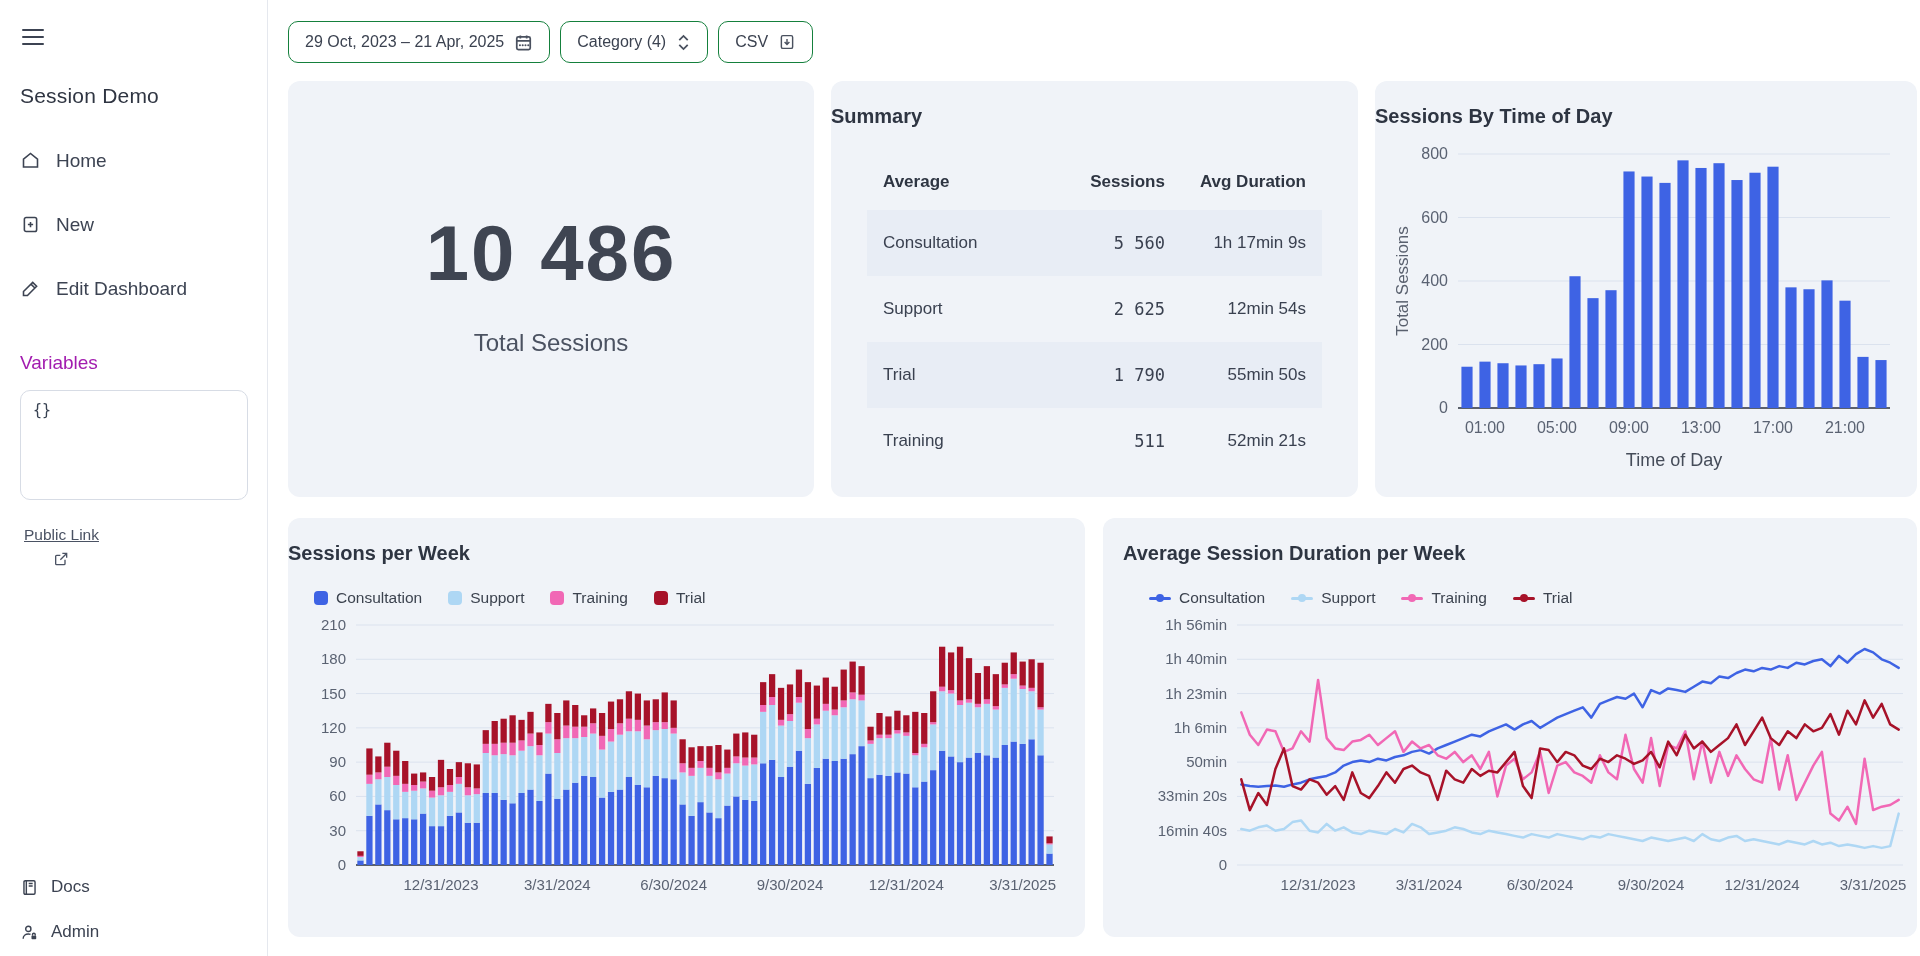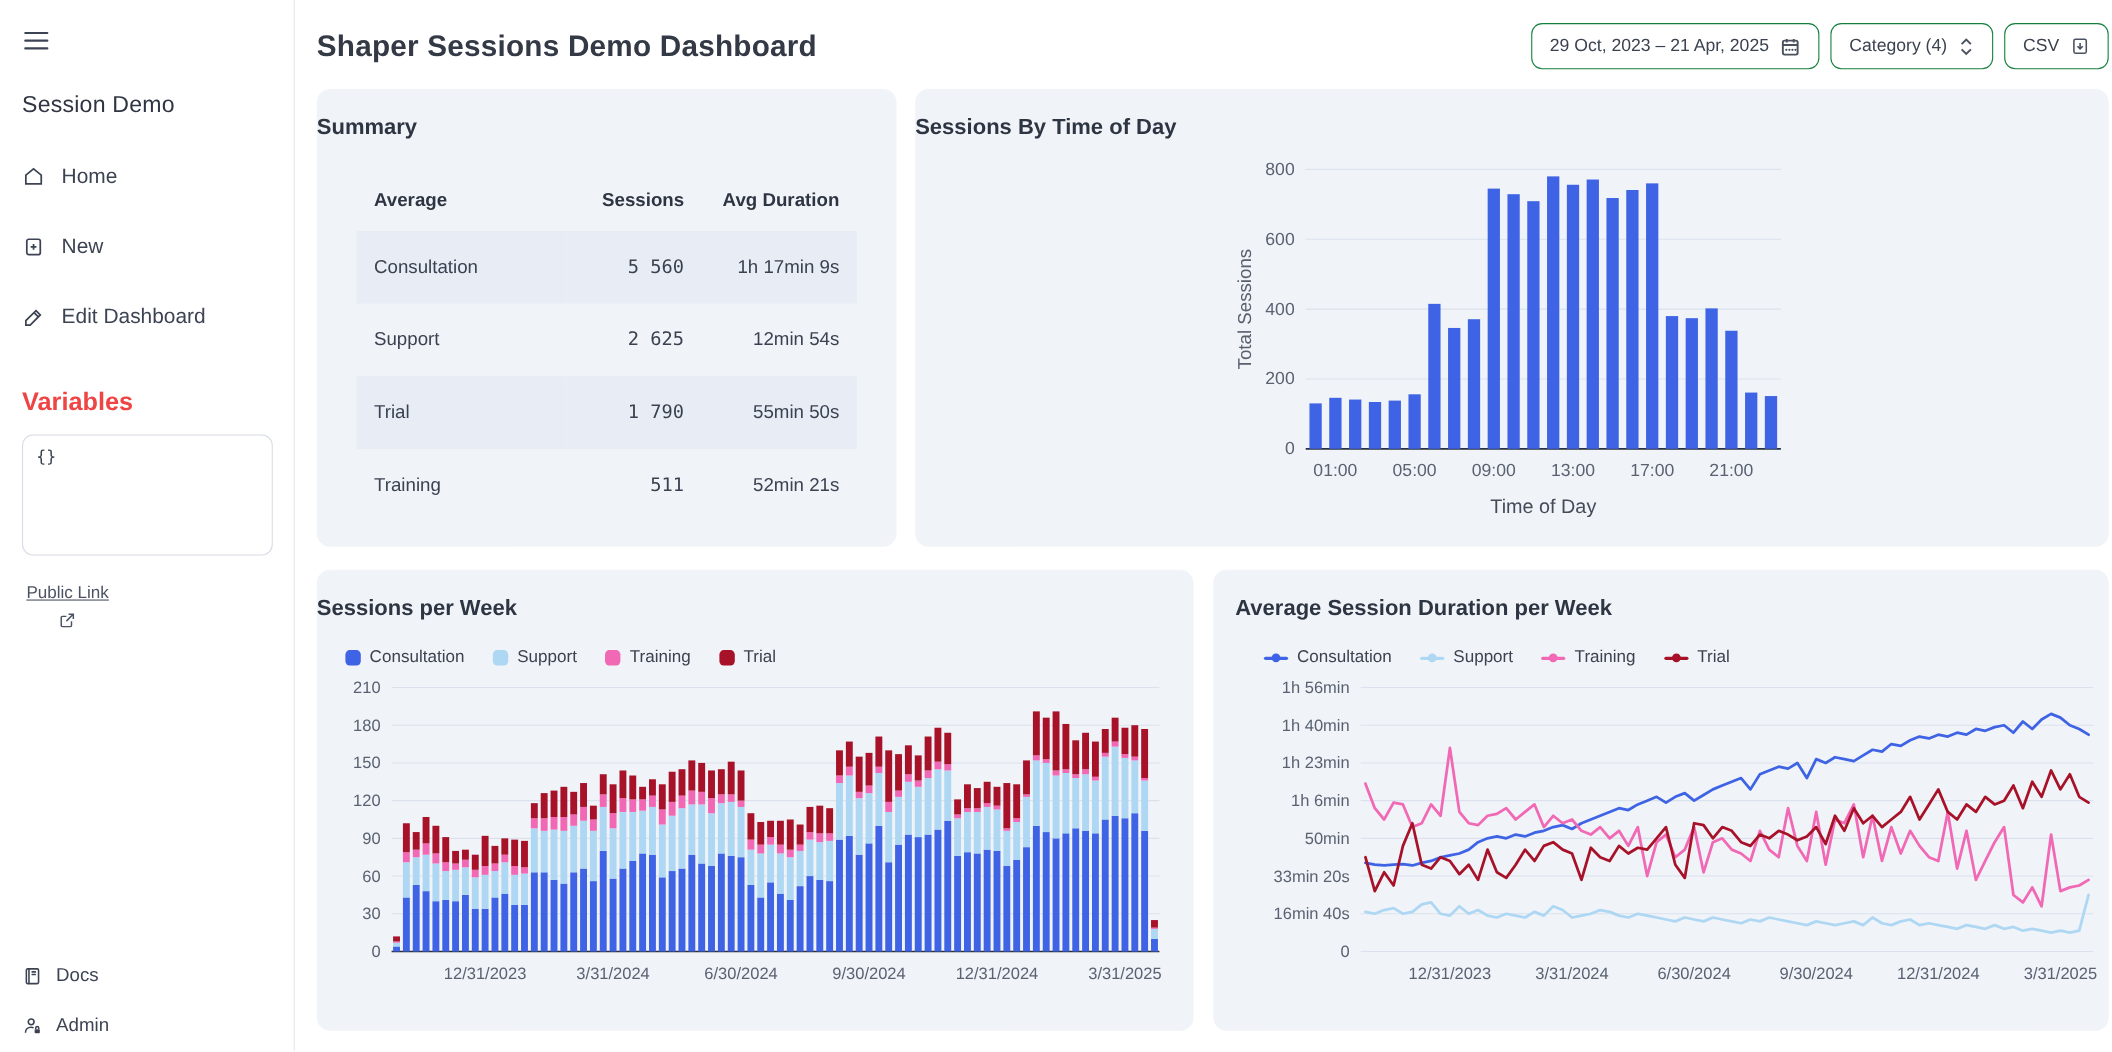--- a/index.html
+++ b/index.html
@@ -10,21 +10,21 @@
   
   .sidebar { width:268px; min-width:268px; height:100%; background:#fff;
     border-right:1px solid #e5e8ee; padding:20px 20px 0 20px; position:relative; }
   .hamburger { background:none; border:none; cursor:pointer; padding:4px 2px; display:block; }
   .hamburger span { display:block; width:22px; height:2.4px; background:#3c4352; margin:4.6px 0; border-radius:1px; }
   .app-title { font-size:21px; font-weight:500; color:#2f3542; margin-top:30px; letter-spacing:.2px; }
   .nav { margin-top:42px; }
   .nav-item { display:flex; align-items:center; gap:15px; font-size:19px; color:#3c4352;
     margin-bottom:42px; cursor:pointer; }
   .nav-item svg, .side-foot svg { flex:0 0 auto; }
-  .section-label { font-size:23px; color:#ef4444; margin:52px 0 16px 0; font-weight:700; }
+  .section-label { font-size:19px; color:#a21caf; margin:52px 0 16px 0; font-weight:400; }
   .vars-box { width:228px; height:110px; border:1px solid #d7dce5; border-radius:10px; background:#fff;
     font-family:"DejaVu Sans Mono", monospace; font-size:15px; color:#374151; padding:10px 12px;
     resize:none; outline:none; display:block; }
   .public-link { display:inline-flex; align-items:center; gap:7px; margin-top:26px; margin-left:4px;
     font-size:15.5px; color:#4a5263; text-decoration:underline; cursor:pointer;flex-direction:column; }
   .side-foot { position:absolute; bottom:14px; left:20px; display:flex; flex-direction:column; gap:25px; }
   .side-foot .nav-item { margin:0; font-size:17px; gap:12px; }
 
   
   .main { flex:1; padding:16px 15px 0 20px; }
@@ -131,21 +131,20 @@
             <rect x="14.5" y="16" width="6" height="4.6" rx="1" fill="#3c4352" stroke="none"></rect>
             <path d="M15.8 16 v-1.4 a1.7 1.7 0 0 1 3.4 0 V16"></path>
           </svg>
         <span>Admin</span>
       </div>
     </div>
   </aside>
 
   <main class="main">
     <div class="topbar">
-      <h1 class="page-title">Shaper Sessions Demo Dashboard</h1>
       <div class="controls">
         <button class="ctl-btn">
           <span>29 Oct, 2023 – 21 Apr, 2025</span>
           <svg width="19" height="19" viewBox="0 0 24 24" fill="none" stroke="#4a515f" stroke-width="2.2">
               <rect x="3.5" y="5" width="17" height="16" rx="2"></rect>
               <path d="M8 3 v4 M16 3 v4 M3.5 10 h17"></path>
               <path d="M7.5 15.5 h.01 M11 15.5 h.01 M14.5 15.5 h.01 M18 15.5 h.01" stroke-width="2.6" stroke-linecap="round"></path>
             </svg>
         </button>
         <button class="ctl-btn">
@@ -158,20 +157,24 @@
           <span>CSV</span>
           <svg width="18" height="18" viewBox="0 0 24 24" fill="none" stroke="#4a515f" stroke-width="1.9">
               <rect x="4.5" y="3.5" width="15" height="17" rx="2"></rect>
               <path d="M12 8 v7 M8.8 12 L12 15.2 L15.2 12"></path>
             </svg>
         </button>
       </div>
     </div>
 
     <div class="cards-row">
+      <section class="card total">
+        <div class="big-number">10 486</div>
+        <div class="big-label">Total Sessions</div>
+      </section>
 
       <section class="card summary">
         <div class="card-title">Summary</div>
         <table class="sum">
           <colgroup>
               <col class="c1">
               <col class="c2">
               <col class="c3">
             </colgroup>
           <thead>

